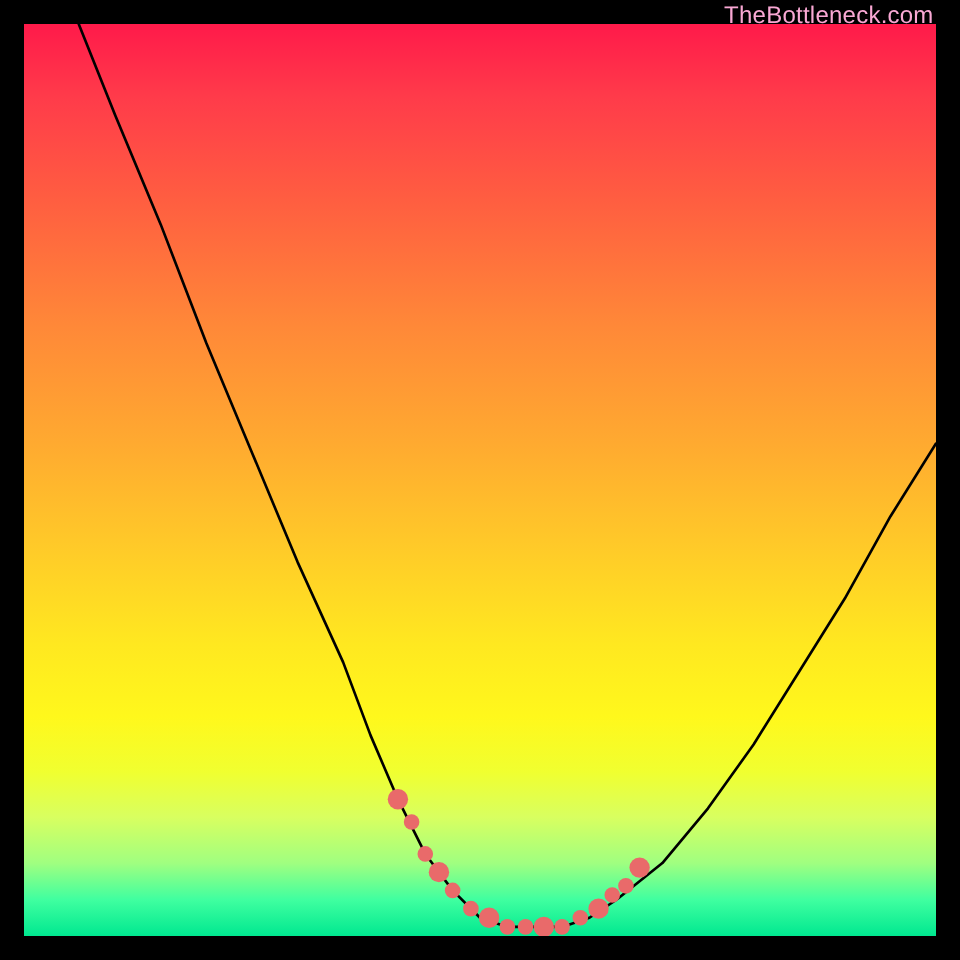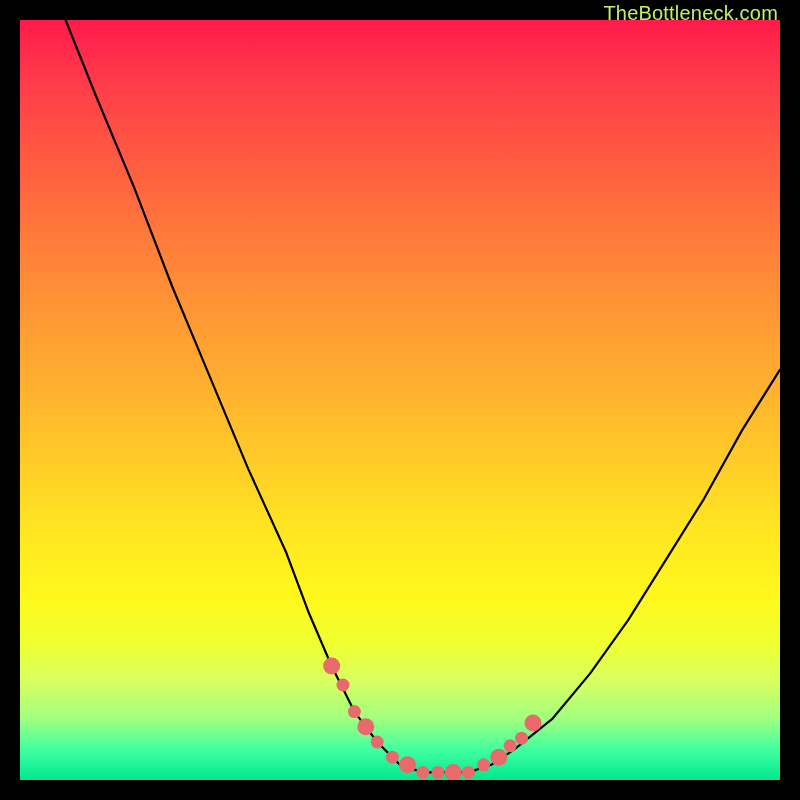--- a/index.html
+++ b/index.html
@@ -30,21 +30,21 @@
       #d8ff60 87%,
       #a0ff80 92%,
       #40ffa0 96%,
       #00e890 100%
     );
   }
   .attribution {
     position: absolute;
     top: 2px;
     right: 22px;
-    color: #bef264;
+    color: #f9a8d4;
     font-size: 20px;
     font-weight: 500;
     letter-spacing: 0.2px;
   }
   svg.plot {
     position: absolute;
     left: 0;
     top: 0;
     width: 760px;
     height: 760px;

